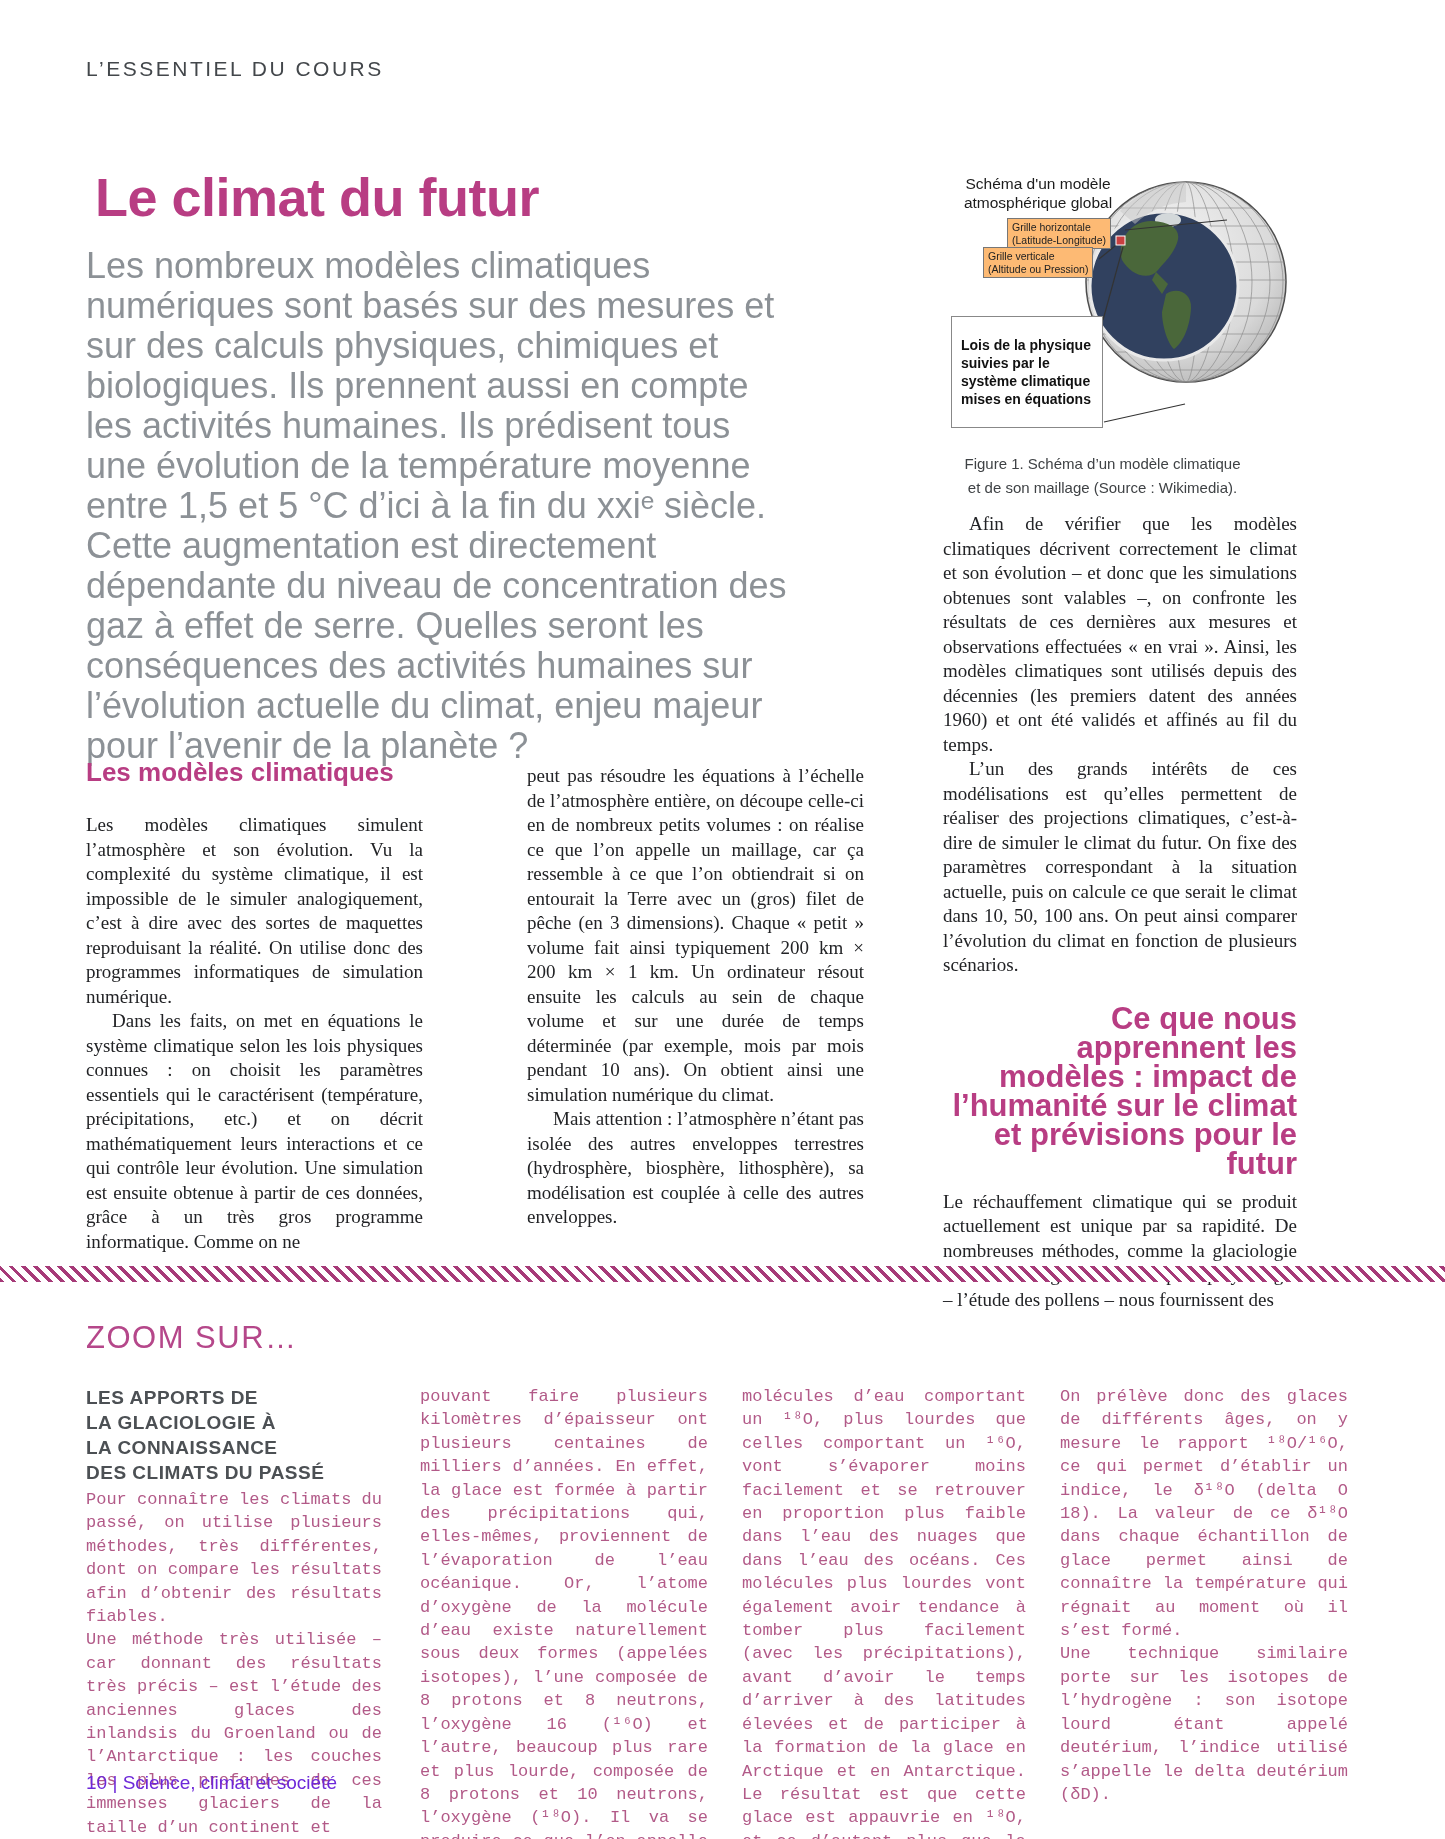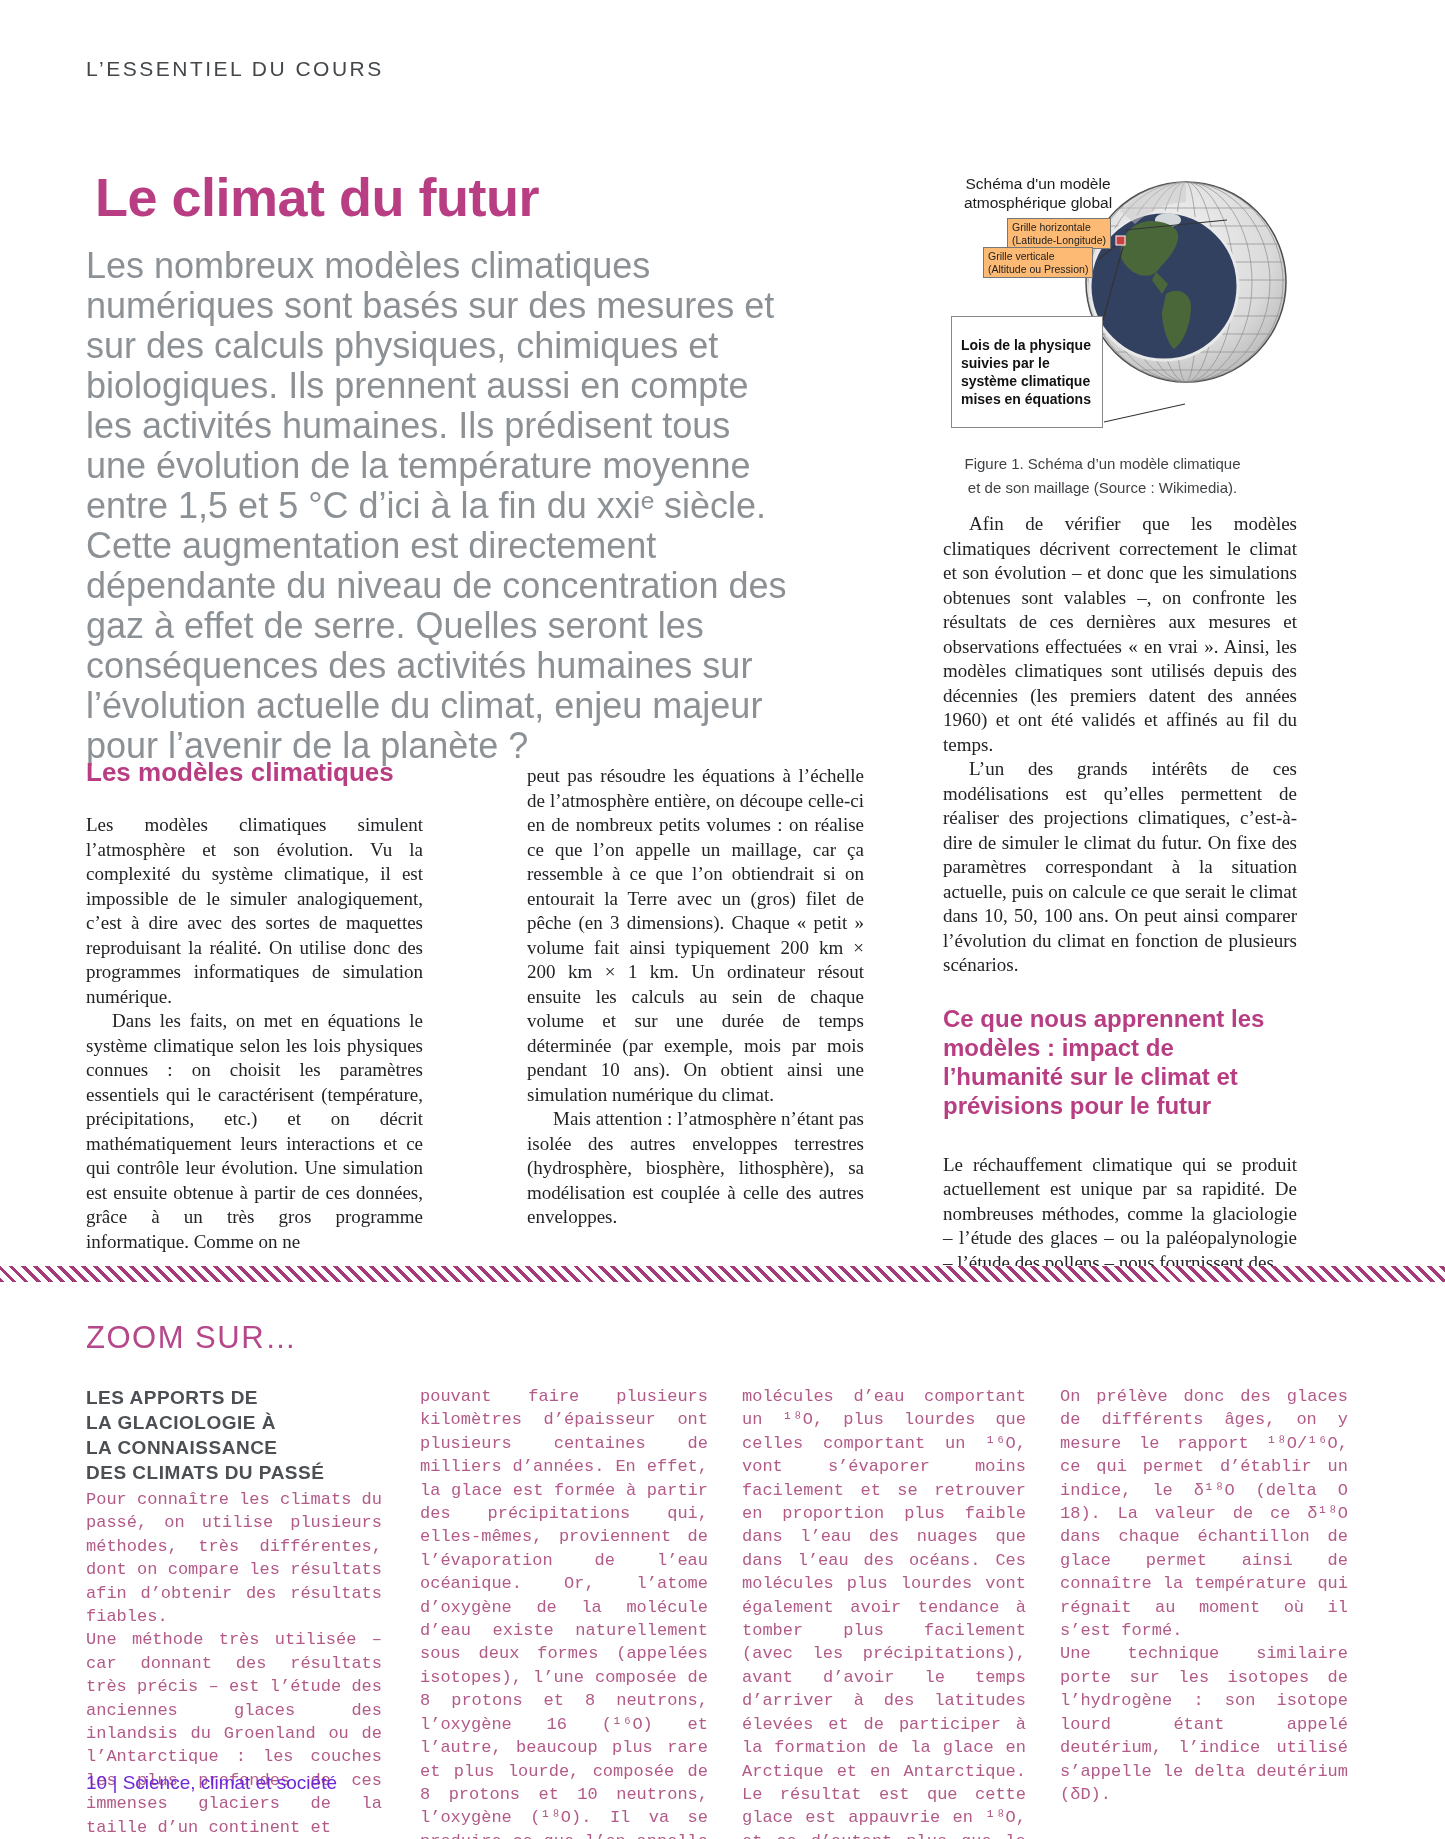--- a/index.html
+++ b/index.html
@@ -58,21 +58,21 @@
   #col2 { left:527px; top:764px; width:337px; }
   #col3 { left:943px; top:512px; width:354px; }
   .col p { margin:0; }
   .col p.ind { text-indent:26px; }
   .subhead {
     font-family:"Liberation Sans", sans-serif; font-weight:bold;
     color:var(--accent); text-align:left; hyphens:none;
   }
   h2.subhead { margin:0; }
   #col1 .subhead { font-size:26px; line-height:30px; margin:0 0 26px 0; }
-  #col3 .subhead { font-size:24px; line-height:29px; margin:26px 0 33px 0; }
+  #col3 .subhead { font-size:31px; line-height:29px; margin:26px 0 12px 0;text-align:right; }
 
   
   .stripes {
     position:absolute; left:0; top:1266px; width:1445px; height:16px;
     background:repeating-linear-gradient(45deg, var(--divider) 0 3.5px, #ffffff 3.5px 8.5px);
   }
 
   
   .zoom-heading {
     position:absolute; left:86px; top:1320px;

